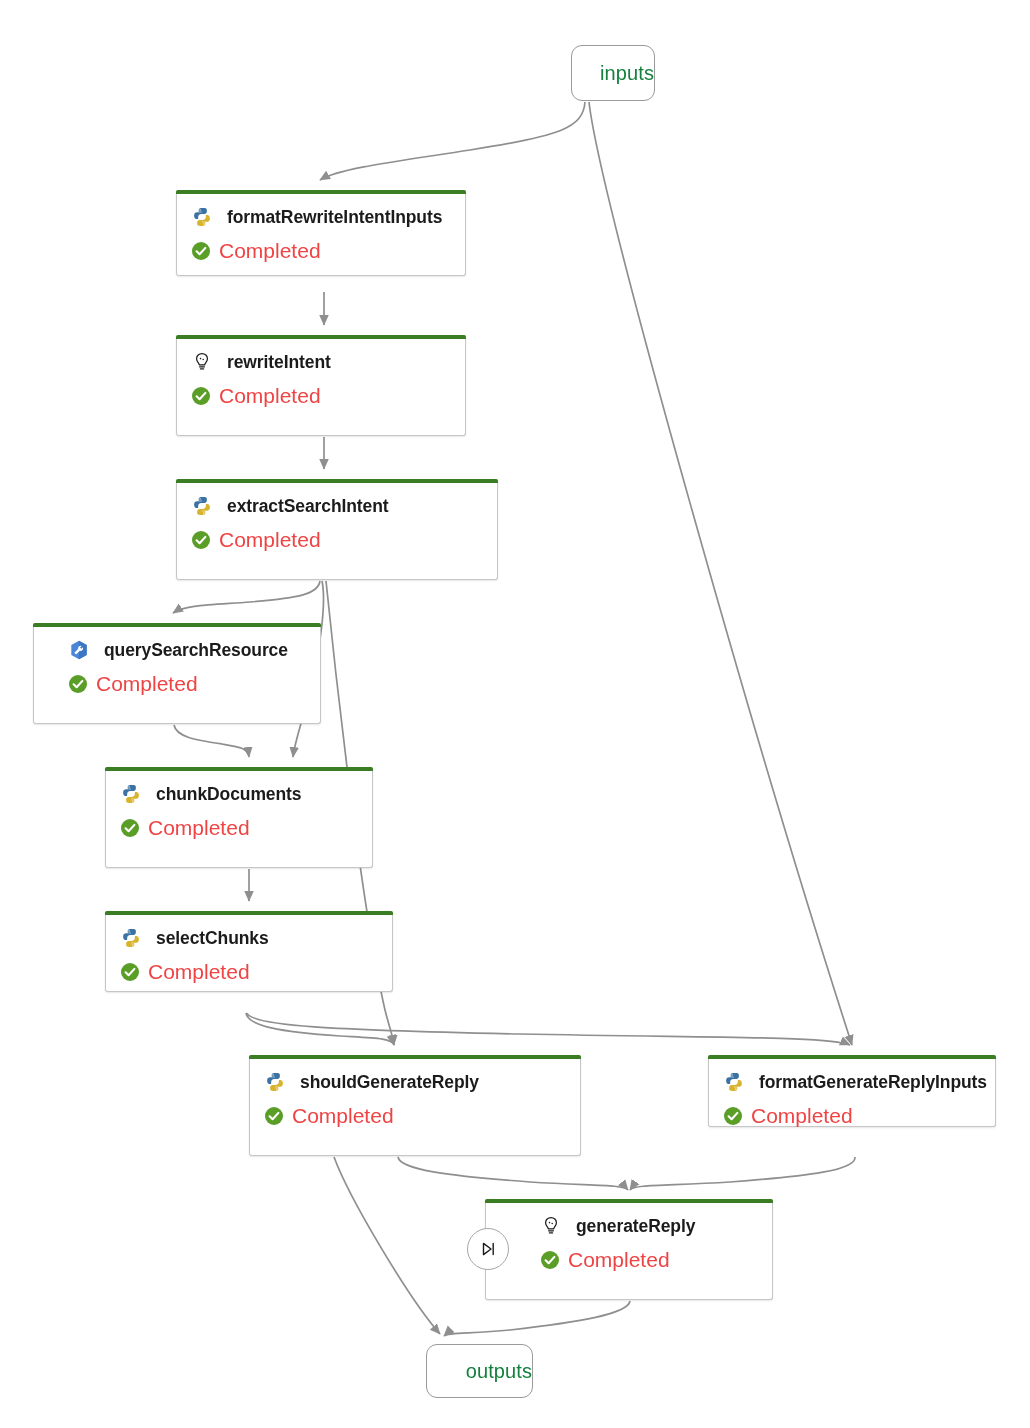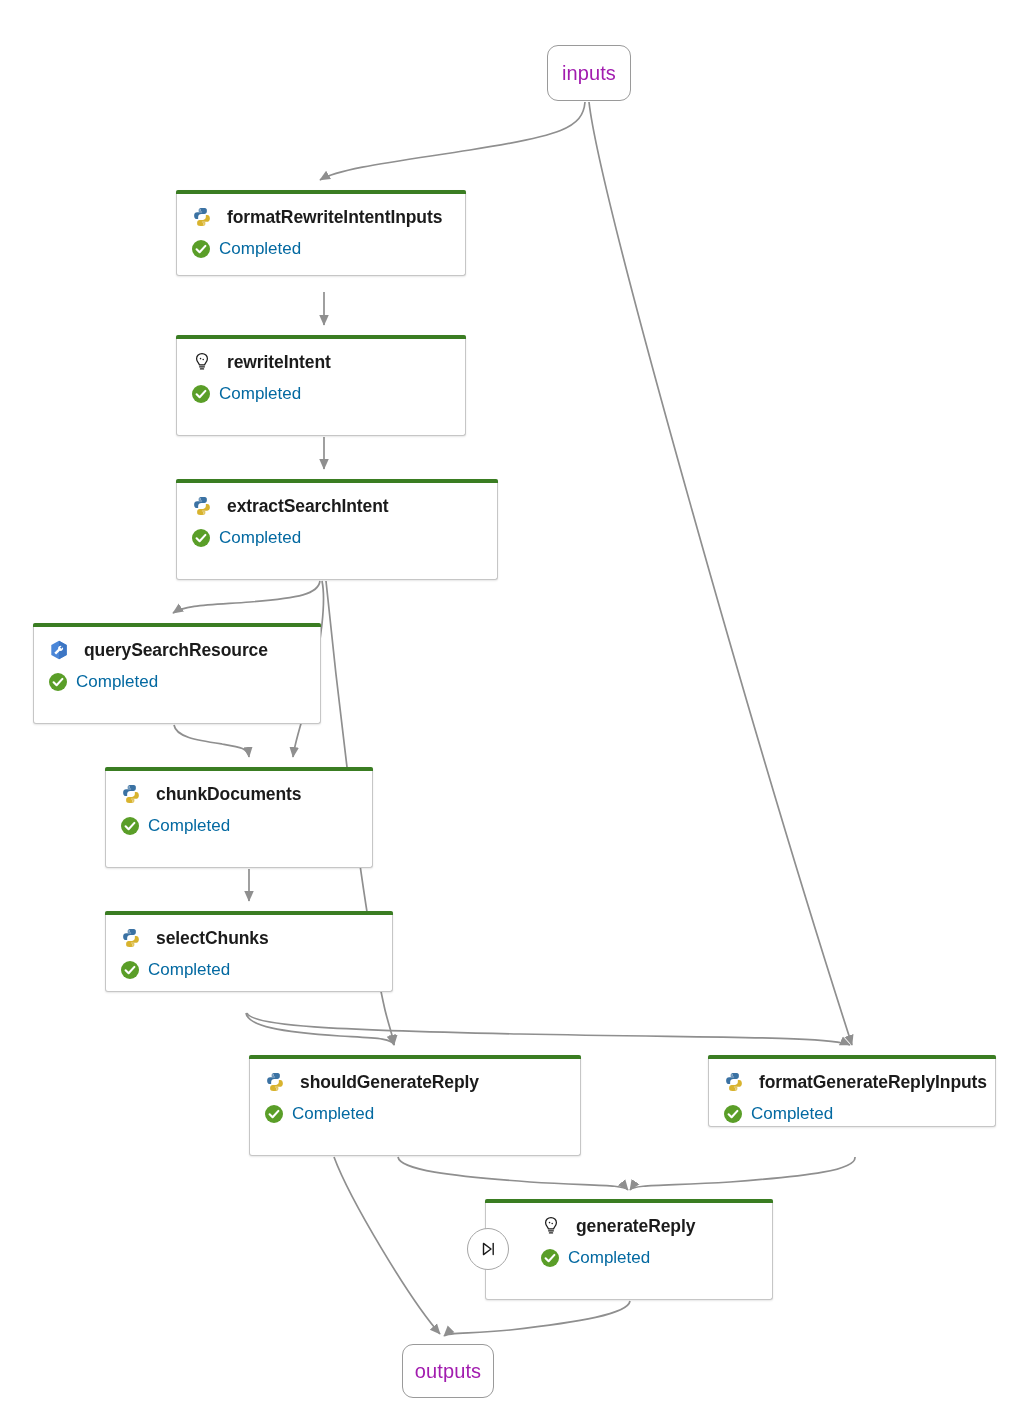--- a/index.html
+++ b/index.html
@@ -29,24 +29,25 @@
 
   
   .terminal {
     position: absolute;
     box-sizing: border-box;
     border: 1.3px solid #9a9a9a;
     border-radius: 11px;
     background: #ffffff;
     display: flex;
     align-items: center;
-    justify-content: center;
-    color: #a21caf;
+    justify-content: flex-end;
+    color: #15803d;
     font-size: 20px;
     letter-spacing: .1px;
+    margin-left: 24px;
   }
 
   
   .node {
     position: absolute;
     box-sizing: border-box;
     background: #ffffff;
     border: 1.1px solid #c6c6c6;
     border-top: none;
     border-radius: 3px;
@@ -74,22 +75,22 @@
     letter-spacing: -.1px;
     white-space: nowrap;
   }
   .node .status-row {
     display: flex;
     align-items: center;
     padding: 11px 14px 0 14px;
     gap: 8px;
   }
   .node .status-text {
-    font-size: 17px;
-    color: #0369a1;
+    font-size: 21px;
+    color: #ef4444;
     white-space: nowrap;
   }
   .icon {
     width: 22px;
     height: 22px;
     flex: 0 0 22px;
     display: block;
   }
   .check-icon {
     width: 20px;
@@ -153,21 +154,21 @@
       <path d="M 334,1157 C 350,1200 410,1300 440,1334"></path>
 
       <path d="M 630,1301 C 628,1314 580,1322 510,1330 C 470,1334 448,1332 444,1336"></path>
     </g>
   </svg>
 
   <div class="terminal" style="left:547px; top:45px; width:84px; height:56px;">
     <span>inputs</span>
   </div>
 
-  <div class="terminal" style="left:402px; top:1344px; width:92px; height:54px;">
+  <div class="terminal" style="left:402px; top:1344px; width:107px; height:54px;">
     <span>outputs</span>
   </div>
 
   <div class="node" style="left:176px; top:190px; width:290px; height:86px;">
     <div class="accent"></div>
     <div class="title-row">
       <svg class="icon" viewBox="0 0 24 24">
         <path d="M11.9 2.2c-1.9 0-3.5.4-3.5 2.1v1.9h3.7v.6H6.6c-1.7 0-3.2 1.1-3.2 3.7 0 2.5 1.3 3.7 3 3.7h1.4v-2.3c0-1.8 1.6-3.1 3.4-3.1h3.4c1.5 0 2.7-1.2 2.7-2.7V4.3c0-1.4-1.3-2.1-3.4-2.1zm-2 1.3c.4 0 .7.3.7.8s-.3.8-.7.8-.7-.4-.7-.8.3-.8.7-.8z" fill="#3b72a3"></path>
         <path d="M12.1 21.8c1.9 0 3.5-.4 3.5-2.1v-1.9h-3.7v-.6h5.5c1.7 0 3.2-1.1 3.2-3.7 0-2.5-1.3-3.7-3-3.7h-1.4v2.3c0 1.8-1.6 3.1-3.4 3.1H9.4c-1.5 0-2.7 1.2-2.7 2.7v1.8c0 1.4 1.3 2.1 3.4 2.1zm2-1.3c-.4 0-.7-.3-.7-.8s.3-.8.7-.8.7.4.7.8-.3.8-.7.8z" fill="#d8b32e"></path>
       </svg>
@@ -214,21 +215,21 @@
     </div>
     <div class="status-row">
       <svg class="check-icon" viewBox="0 0 20 20">
         <circle cx="10" cy="10" r="9" fill="#5a9e28"></circle>
         <path d="M5.6 10.3 L8.6 13.2 L14.4 6.9" fill="none" stroke="#ffffff" stroke-width="2.1" stroke-linecap="round" stroke-linejoin="round"></path>
       </svg>
       <span class="status-text">Completed</span>
     </div>
   </div>
 
-  <div class="node" style="left:33px; top:623px; width:288px; height:101px;">
+  <div class="node" style="left:33px; top:623px; width:288px; height:101px;padding-left:20px;">
     <div class="accent"></div>
     <div class="title-row">
       <svg class="icon" viewBox="0 0 24 24">
         <path d="M12 1.8 L20.4 6.6 L20.4 17.4 L12 22.2 L3.6 17.4 L3.6 6.6 Z" fill="#4a86d8"></path>
         <path d="M12 1.8 L20.4 6.6 L20.4 17.4 L12 22.2 Z" fill="#3d76c4"></path>
         <path d="M14.9 7.6 a2.9 2.9 0 0 0-3.9 3.4 l-4.1 4.1 1.9 1.9 4.1-4.1 a2.9 2.9 0 0 0 3.4-3.9 l-1.7 1.7-1.4-1.4z" fill="#ffffff"></path>
       </svg>
       <span class="title">querySearchResource</span>
     </div>
     <div class="status-row">

